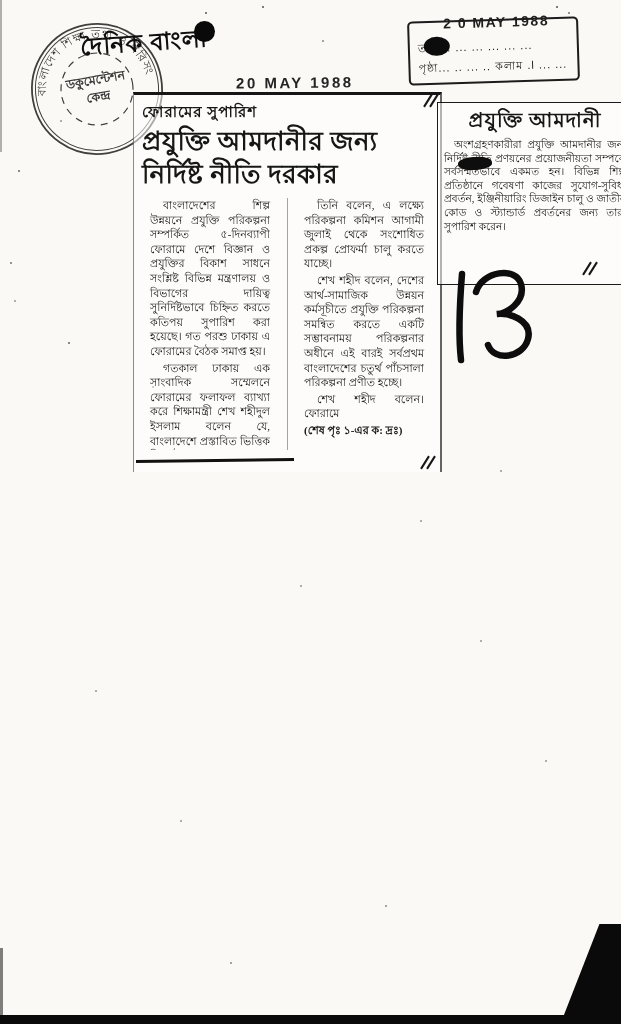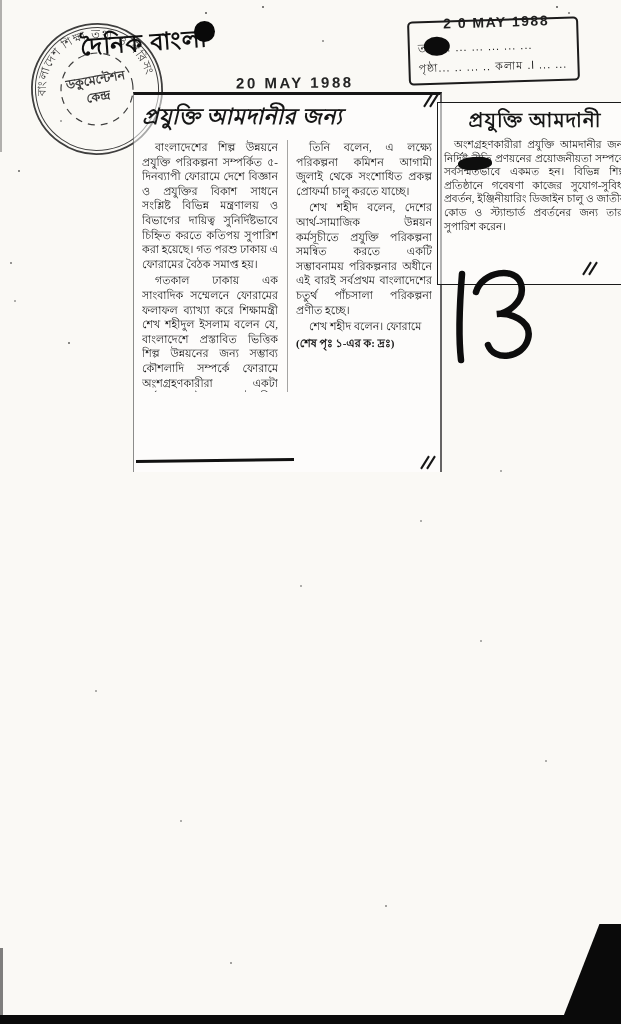--- a/index.html
+++ b/index.html
@@ -43,27 +43,27 @@
   #ref-date{position:absolute;left:34px;top:-7px;font-weight:700;font-size:14px;
     letter-spacing:1.5px;color:#1f1f1f;white-space:nowrap;background:transparent;}
   #ref-blob{position:absolute;left:14px;top:14px;width:26px;height:19px;border-radius:50%;
     background:#0c0c0c;}
   
   #main-clipping{left:133px;top:92px;width:309px;height:380px;box-sizing:border-box;
     border-top:3px solid #161616;border-left:1px solid rgba(30,30,30,.5);
     border-right:2px solid rgba(20,20,20,.65);background:rgba(255,255,255,.55);
     padding:5px 8px 0;overflow:hidden;}
   #kicker{font-weight:700;font-size:15px;letter-spacing:1px;}
-  .headline-line{display:block;font-weight:700;font-size:22px;line-height:33px;
-    letter-spacing:.5px;white-space:nowrap;font-style:italic;}
+  .headline-line{display:block;font-weight:700;font-size:26px;line-height:33px;
+    letter-spacing:.5px;white-space:nowrap;}
   #main-columns{display:flex;gap:9px;margin-top:7px;}
   .col{flex:1;min-width:0;text-align:justify;font-size:11px;line-height:14.6px;
     overflow:hidden;height:252px;}
   #main-col2{border-left:1px solid rgba(0,0,0,.35);padding-left:8px;}
-  .col p{margin:0 0 2px;text-indent:13px;}
+  .col p{margin:0 8px 2px;text-indent:13px;}
   .col p.note{text-indent:0;text-align:left;font-weight:700;}
   #clip-bottom-line{left:136px;top:459px;width:158px;height:0;border-top:3px solid #111;
     transform:rotate(-.8deg);}
   
   #side-clipping{left:437px;top:102px;width:196px;height:183px;box-sizing:border-box;
     border:1.5px solid #1a1a1a;padding:2px 6px;overflow:hidden;background:rgba(255,255,255,.5);}
   #side-headline{font-weight:700;font-size:20px;text-align:center;letter-spacing:1px;
     white-space:nowrap;}
   #side-subhead{font-weight:700;font-size:12px;text-align:center;margin:2px 0 3px;}
   #side-body{font-size:10.5px;line-height:13.6px;text-align:justify;text-indent:10px;}
@@ -116,21 +116,23 @@
     <div id="ref-blob"></div>
     <div class="row" id="ref-row2">
       <span>পৃষ্ঠা...</span>
       <span>.. ... ..</span>
       <span>কলাম</span>
       <span>.l ... ...</span>
     </div>
   </div>
 
   <div class="abs" id="main-clipping">
+    <div id="kicker">ফোরামের সুপারিশ</div>
     <span class="headline-line">প্রযুক্তি আমদানীর জন্য</span>
+    <span class="headline-line">নির্দিষ্ট নীতি দরকার</span>
     <div id="main-columns">
       <div class="col" id="main-col1">
         <p>বাংলাদেশের শিল্প উন্নয়নে প্রযুক্তি পরিকল্পনা সম্পর্কিত ৫-দিনব্যাপী ফোরামে দেশে বিজ্ঞান ও প্রযুক্তির বিকাশ সাধনে সংশ্লিষ্ট বিভিন্ন মন্ত্রণালয় ও বিভাগের দায়িত্ব সুনির্দিষ্টভাবে চিহ্নিত করতে কতিপয় সুপারিশ করা হয়েছে। গত পরশু ঢাকায় এ ফোরামের বৈঠক সমাপ্ত হয়।</p>
         <p>গতকাল ঢাকায় এক সাংবাদিক সম্মেলনে ফোরামের ফলাফল ব্যাখ্যা করে শিক্ষামন্ত্রী শেখ শহীদুল ইসলাম বলেন যে, বাংলাদেশে প্রস্তাবিত ভিত্তিক শিল্প উন্নয়নের জন্য সম্ভাব্য কৌশলাদি সম্পর্কে ফোরামে অংশগ্রহণকারীরা একটা সর্বসম্মত ঐকমত্যে উপনীত হয়েছেন। খবর বাসসর।</p>
       </div>
       <div class="col" id="main-col2">
         <p>তিনি বলেন, এ লক্ষ্যে পরিকল্পনা কমিশন আগামী জুলাই থেকে সংশোধিত প্রকল্প প্রোফর্মা চালু করতে যাচ্ছে।</p>
         <p>শেখ শহীদ বলেন, দেশের আর্থ-সামাজিক উন্নয়ন কর্মসূচীতে প্রযুক্তি পরিকল্পনা সমন্বিত করতে একটি সম্ভাবনাময় পরিকল্পনার অধীনে এই বারই সর্বপ্রথম বাংলাদেশের চতুর্থ পাঁচসালা পরিকল্পনা প্রণীত হচ্ছে।</p>
         <p>শেখ শহীদ বলেন। ফোরামে</p>
         <p class="note">(শেষ পৃঃ ১-এর ক: দ্রঃ)</p>

